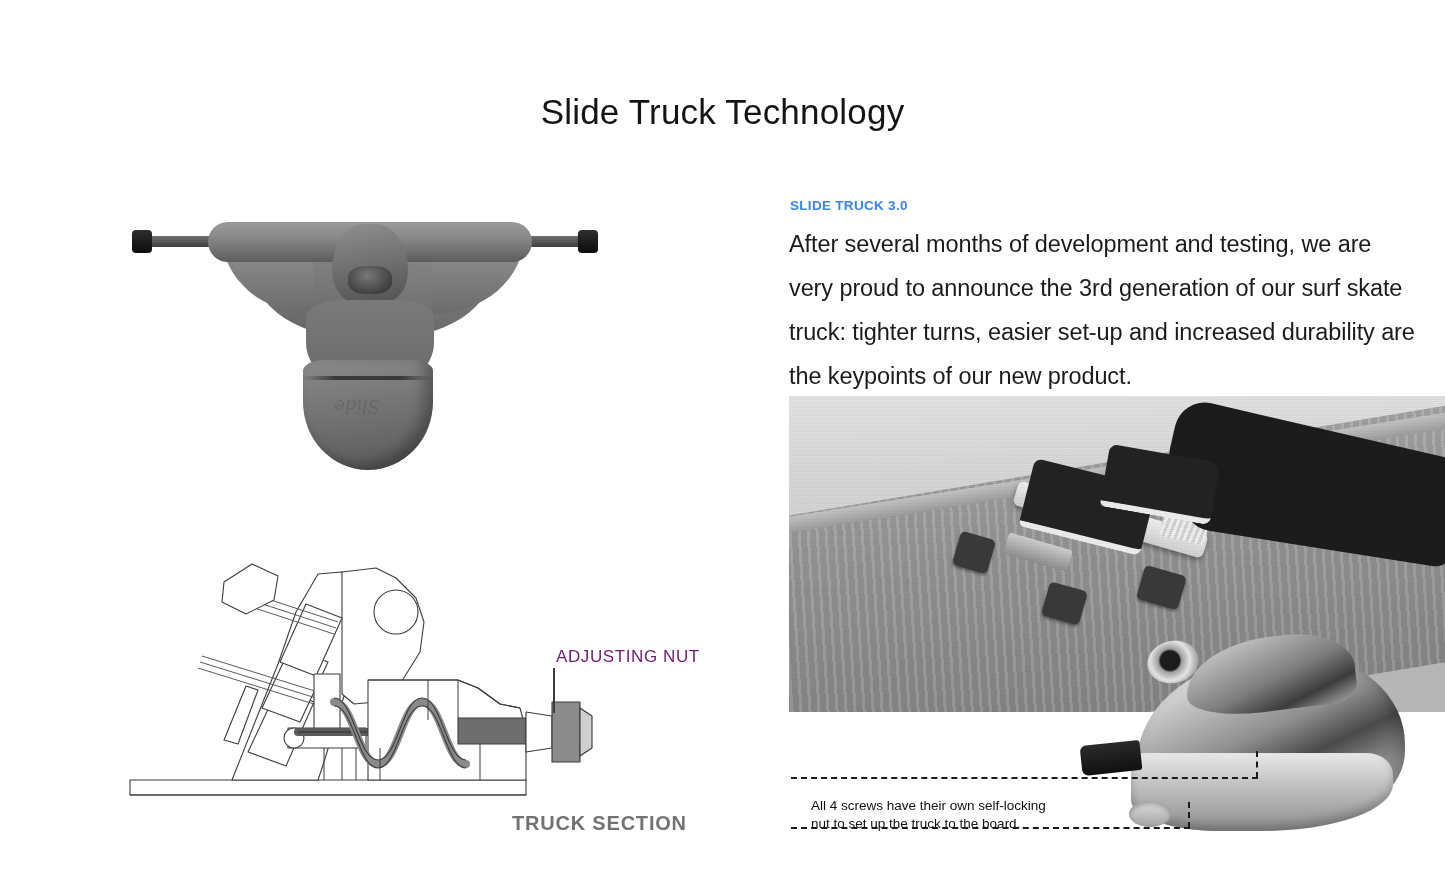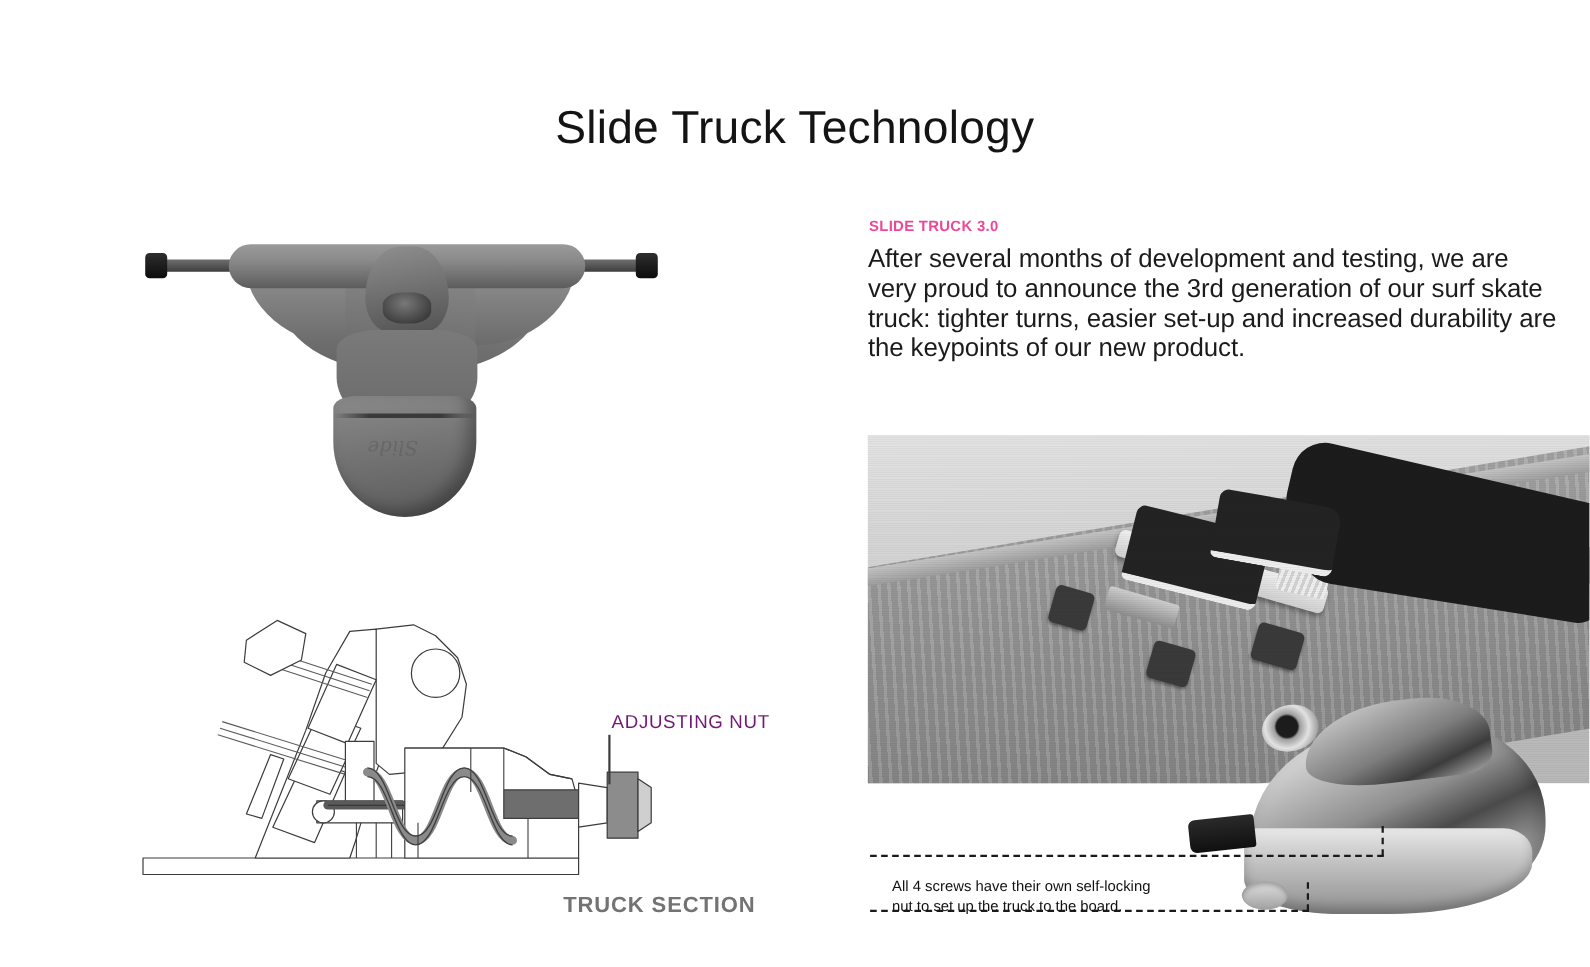--- a/index.html
+++ b/index.html
@@ -8,34 +8,34 @@
     background: #ffffff;
     font-family: "Liberation Sans", sans-serif;
     overflow: hidden;
   }
   .page { position: relative; width: 1445px; height: 879px; background: #fff; }
 
   
   .page-title {
     position: absolute; left: 0; top: 92px; width: 1445px;
     text-align: center;
-    font-size: 42px; font-weight: 400; color: #141414;
+    font-size: 35px; font-weight: 400; color: #141414;
     letter-spacing: 0.2px;
   }
 
   
   .kicker {
     position: absolute; left: 790px; top: 198px;
-    font-size: 13.5px; font-weight: 700; color: #ec4899;
+    font-size: 13.5px; font-weight: 700; color: #3b82f6;
     letter-spacing: 0.3px;
     text-align: center;
   }
   .lede {
     position: absolute; left: 789px; top: 222px; width: 632px;
-    font-size: 23.5px; line-height: 27px; color: #1b1b1b;
+    font-size: 23.5px; line-height: 44px; color: #1b1b1b;
     font-weight: 400; letter-spacing: -0.1px;
   }
 
   
   .photo {
     position: absolute; left: 789px; top: 396px;
     width: 656px; height: 316px;
     overflow: hidden;
     background: #b9b9b9;
   }

